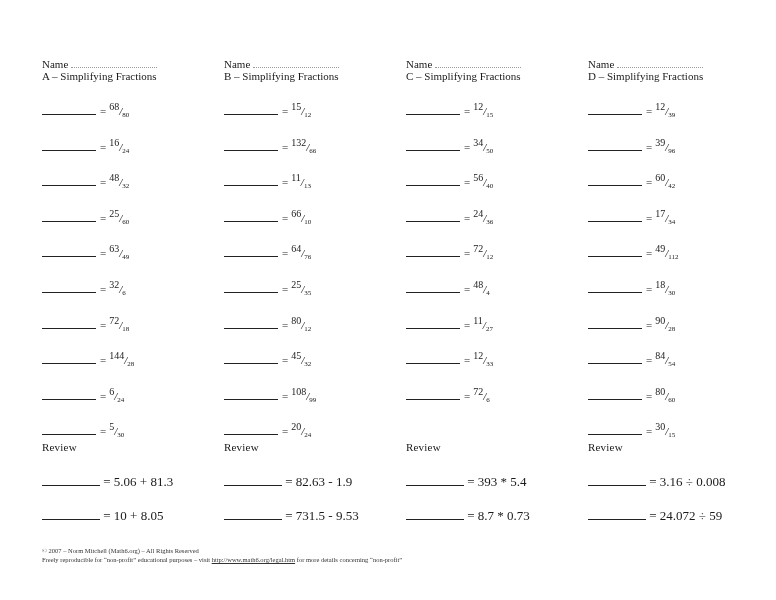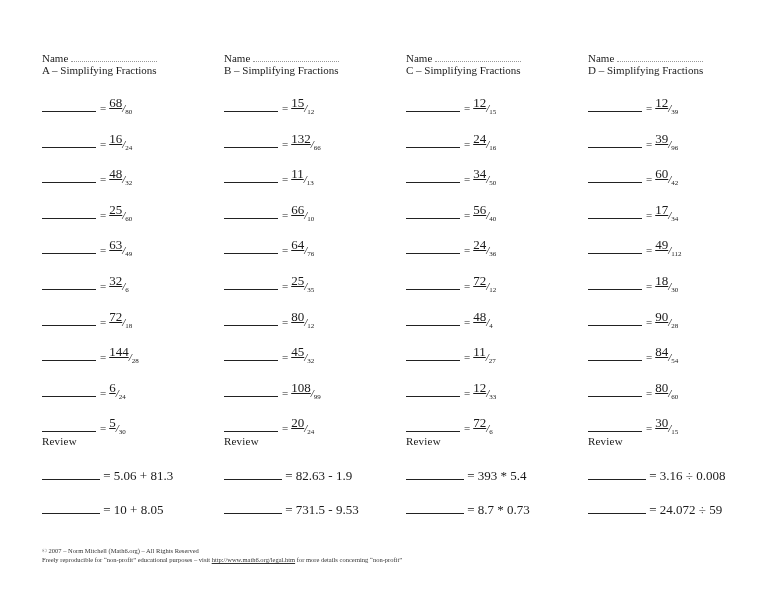--- a/index.html
+++ b/index.html
@@ -1,33 +1,33 @@
 <!DOCTYPE html>
 <html><head>
 <meta charset="utf-8">
 <style>
   html, body { margin: 0; padding: 0; background: #ffffff; }
   body {
     width: 776px; height: 600px; position: relative; overflow: hidden;
     font-family: "Liberation Serif", "DejaVu Serif", serif;
     color: #1a1a1a;
   }
-  .col { position: absolute; top: 52px; width: 180px; }
+  .col { position: absolute; top: 58px; width: 180px; }
   .col-a { left: 42px; }
   .col-b { left: 224px; }
   .col-c { left: 406px; }
   .col-d { left: 588px; }
   .name-line { font-size: 11px; line-height: 12px; height: 12px; white-space: nowrap; }
   .name-blank { display: inline-block; width: 86px; border-bottom: 1px dotted #999; margin-left: 3px; height: 9px; }
   .section-title { font-size: 11px; line-height: 13px; white-space: nowrap; }
   .problems { position: absolute; top: 43px; left: 0; }
   .problem { height: 35.6px; position: relative; white-space: nowrap; font-size: 11px; }
   .blank { display: inline-block; width: 54px; border-bottom: 1px solid #222; height: 10px; vertical-align: baseline; }
   .eq { margin: 0 3px 0 4px; }
-  .frac sup { font-size: 13px; vertical-align: 5px; text-decoration: underline; }
+  .frac sup { font-size: 10px; vertical-align: 5px; }
   .frac .slash { font-style: italic; font-size: 11px; }
   .frac sub { font-size: 7px; vertical-align: -2px; }
   .review-title { position: absolute; top: 383px; left: 0; font-size: 11px; letter-spacing: 0.2px; }
   .review-problems { position: absolute; top: 416px; left: 0; }
   .review-problem { height: 34px; font-size: 13px; white-space: nowrap; }
   .review-problem .blank { width: 58px; }
   .footer { position: absolute; left: 42px; top: 546px; font-size: 6.5px; line-height: 9px; color: #333; white-space: nowrap; }
   .footer a { color: #333; text-decoration: underline; }
 </style>
 </head>
@@ -74,21 +74,20 @@
       <div class="review-problems">
         <div class="review-problem"><span class="blank"></span> <span>= 82.63 - 1.9</span></div>
         <div class="review-problem"><span class="blank"></span> <span>= 731.5 - 9.53</span></div>
       </div>
     </div>
     <div class="col col-c">
       <div class="name-line"><span>Name</span><span class="name-blank"></span></div>
       <div class="section-title">C – Simplifying Fractions</div>
       <div class="problems">
         <div class="problem"><span class="blank"></span><span class="eq">=</span><span class="frac"><sup>12</sup><span class="slash">/</span><sub>15</sub></span></div>
-        <div class="problem"><span class="blank"></span><span class="eq">=</span><span class="frac"><sup>24</sup><span class="slash">/</span><sub>16</sub></span></div>
         <div class="problem"><span class="blank"></span><span class="eq">=</span><span class="frac"><sup>34</sup><span class="slash">/</span><sub>50</sub></span></div>
         <div class="problem"><span class="blank"></span><span class="eq">=</span><span class="frac"><sup>56</sup><span class="slash">/</span><sub>40</sub></span></div>
         <div class="problem"><span class="blank"></span><span class="eq">=</span><span class="frac"><sup>24</sup><span class="slash">/</span><sub>36</sub></span></div>
         <div class="problem"><span class="blank"></span><span class="eq">=</span><span class="frac"><sup>72</sup><span class="slash">/</span><sub>12</sub></span></div>
         <div class="problem"><span class="blank"></span><span class="eq">=</span><span class="frac"><sup>48</sup><span class="slash">/</span><sub>4</sub></span></div>
         <div class="problem"><span class="blank"></span><span class="eq">=</span><span class="frac"><sup>11</sup><span class="slash">/</span><sub>27</sub></span></div>
         <div class="problem"><span class="blank"></span><span class="eq">=</span><span class="frac"><sup>12</sup><span class="slash">/</span><sub>33</sub></span></div>
         <div class="problem"><span class="blank"></span><span class="eq">=</span><span class="frac"><sup>72</sup><span class="slash">/</span><sub>6</sub></span></div>
       </div>
       <div class="review-title">Review</div>

